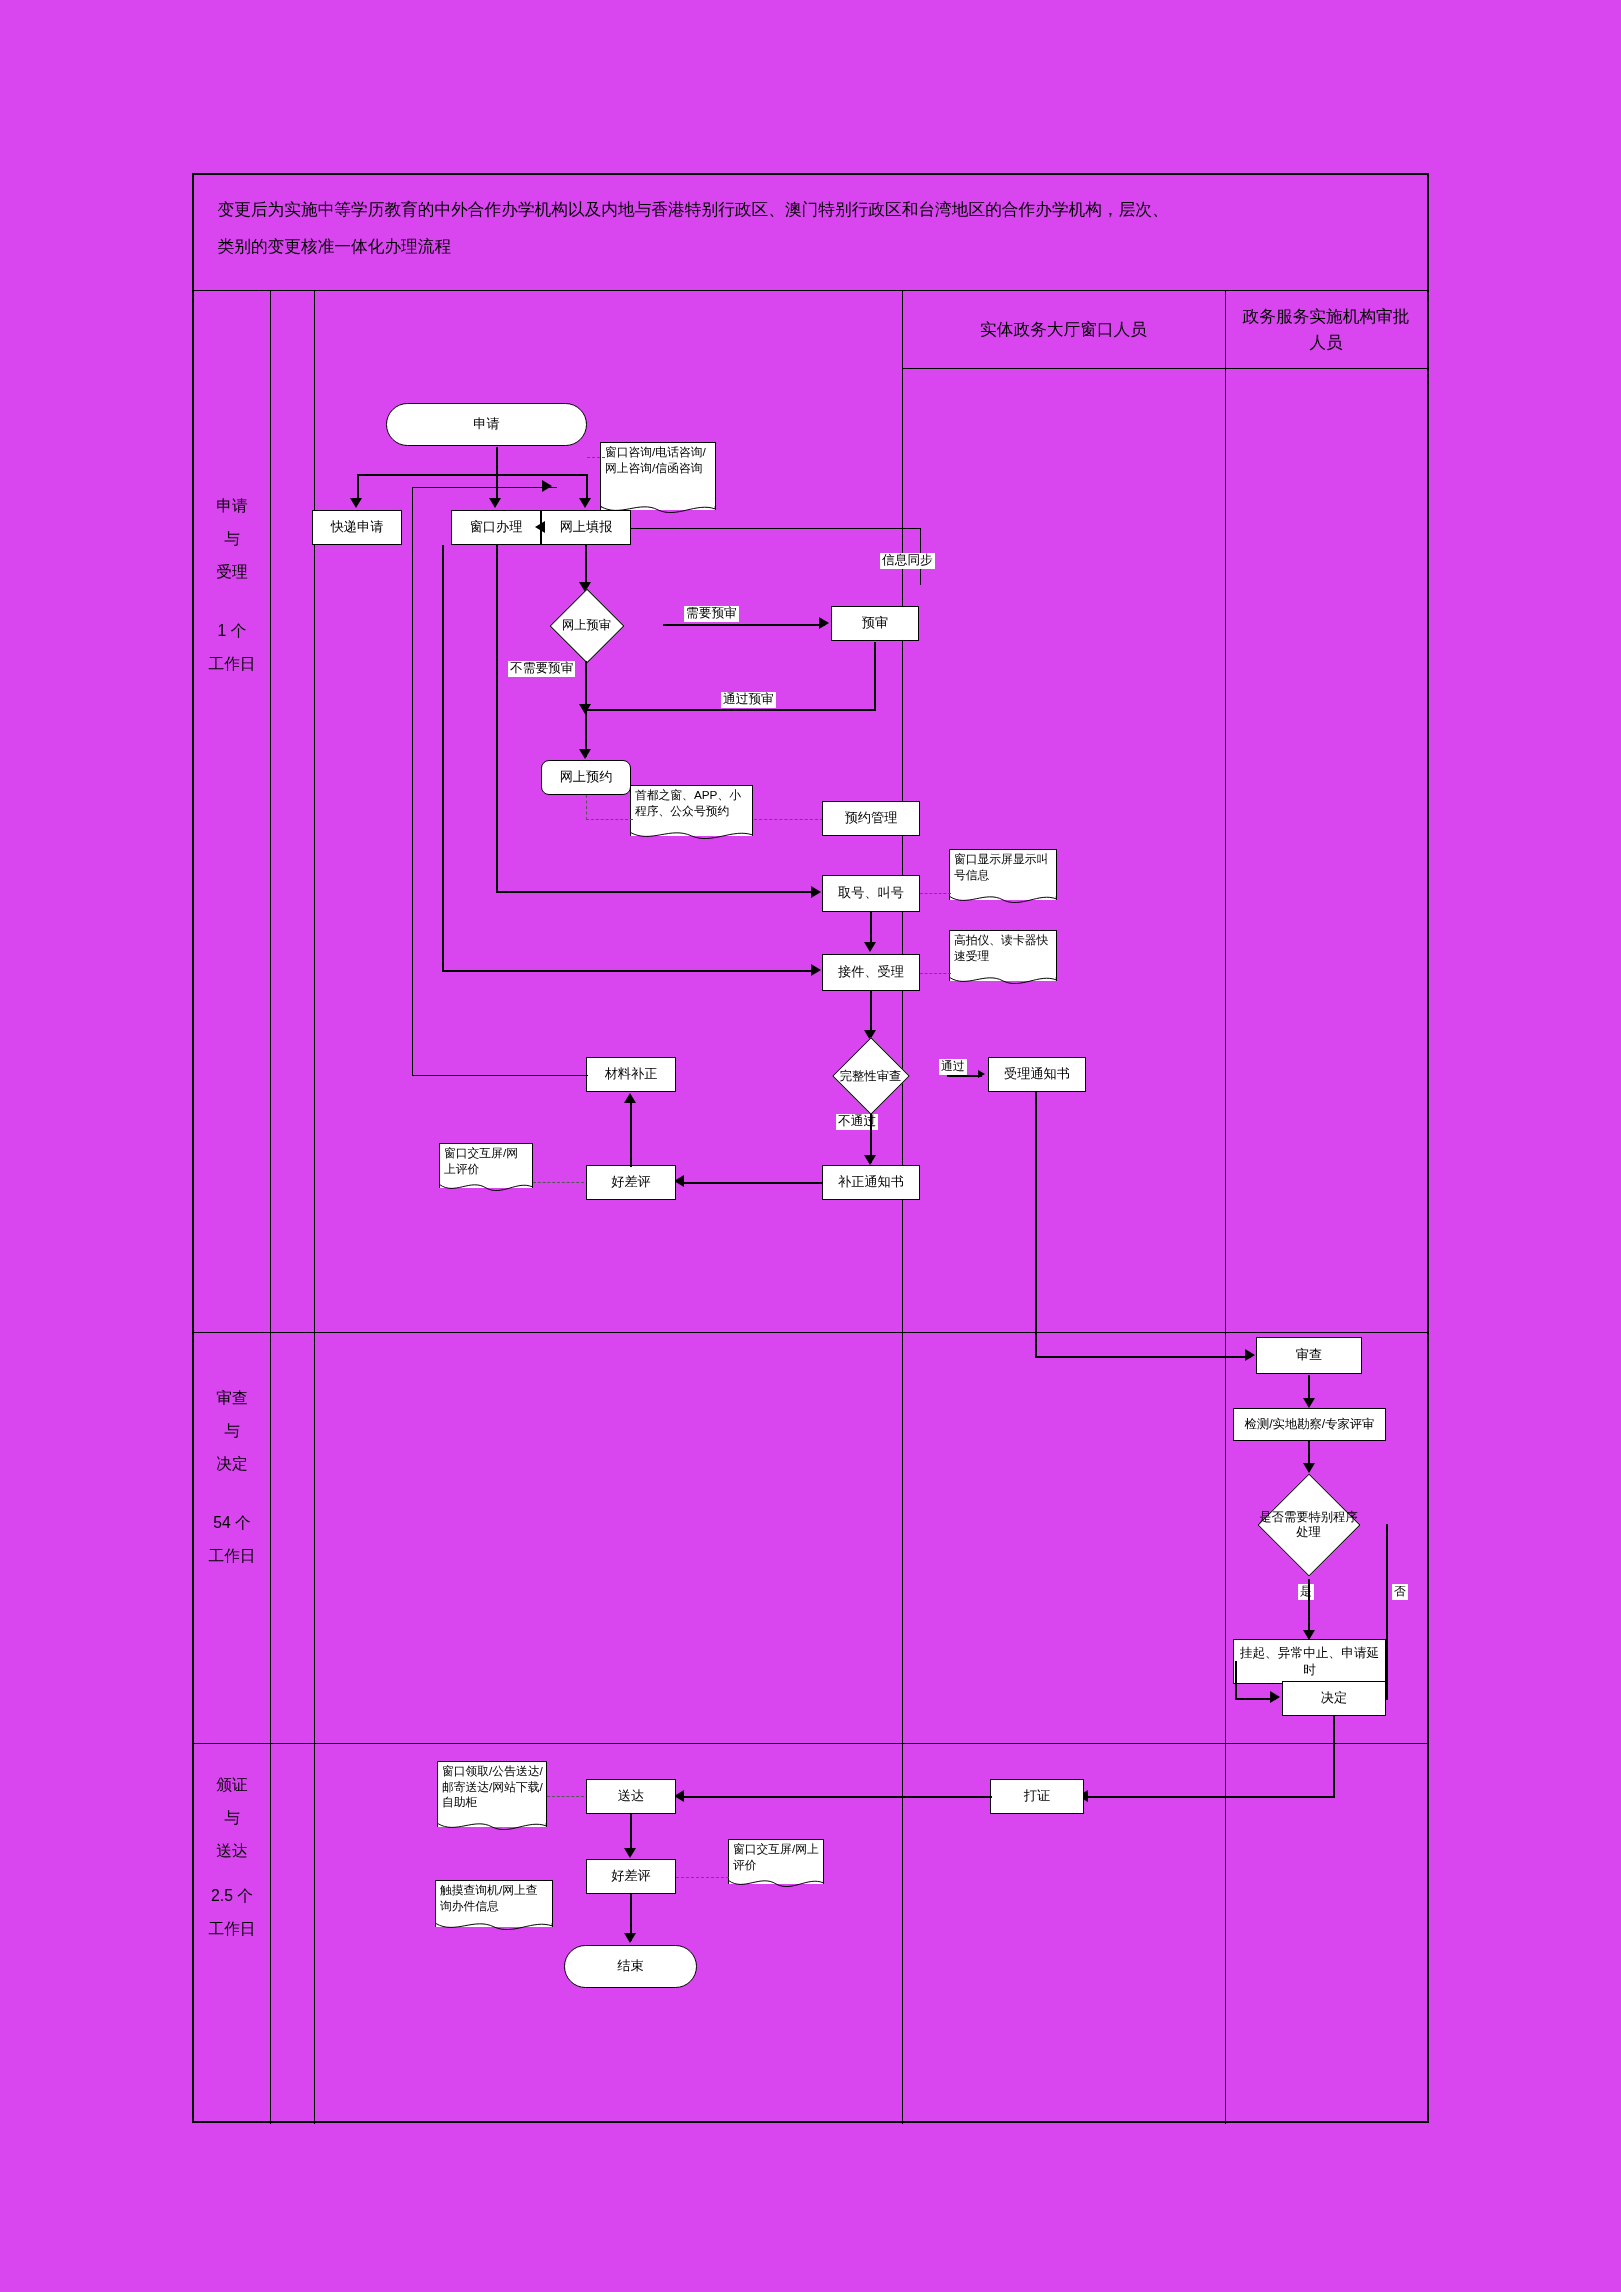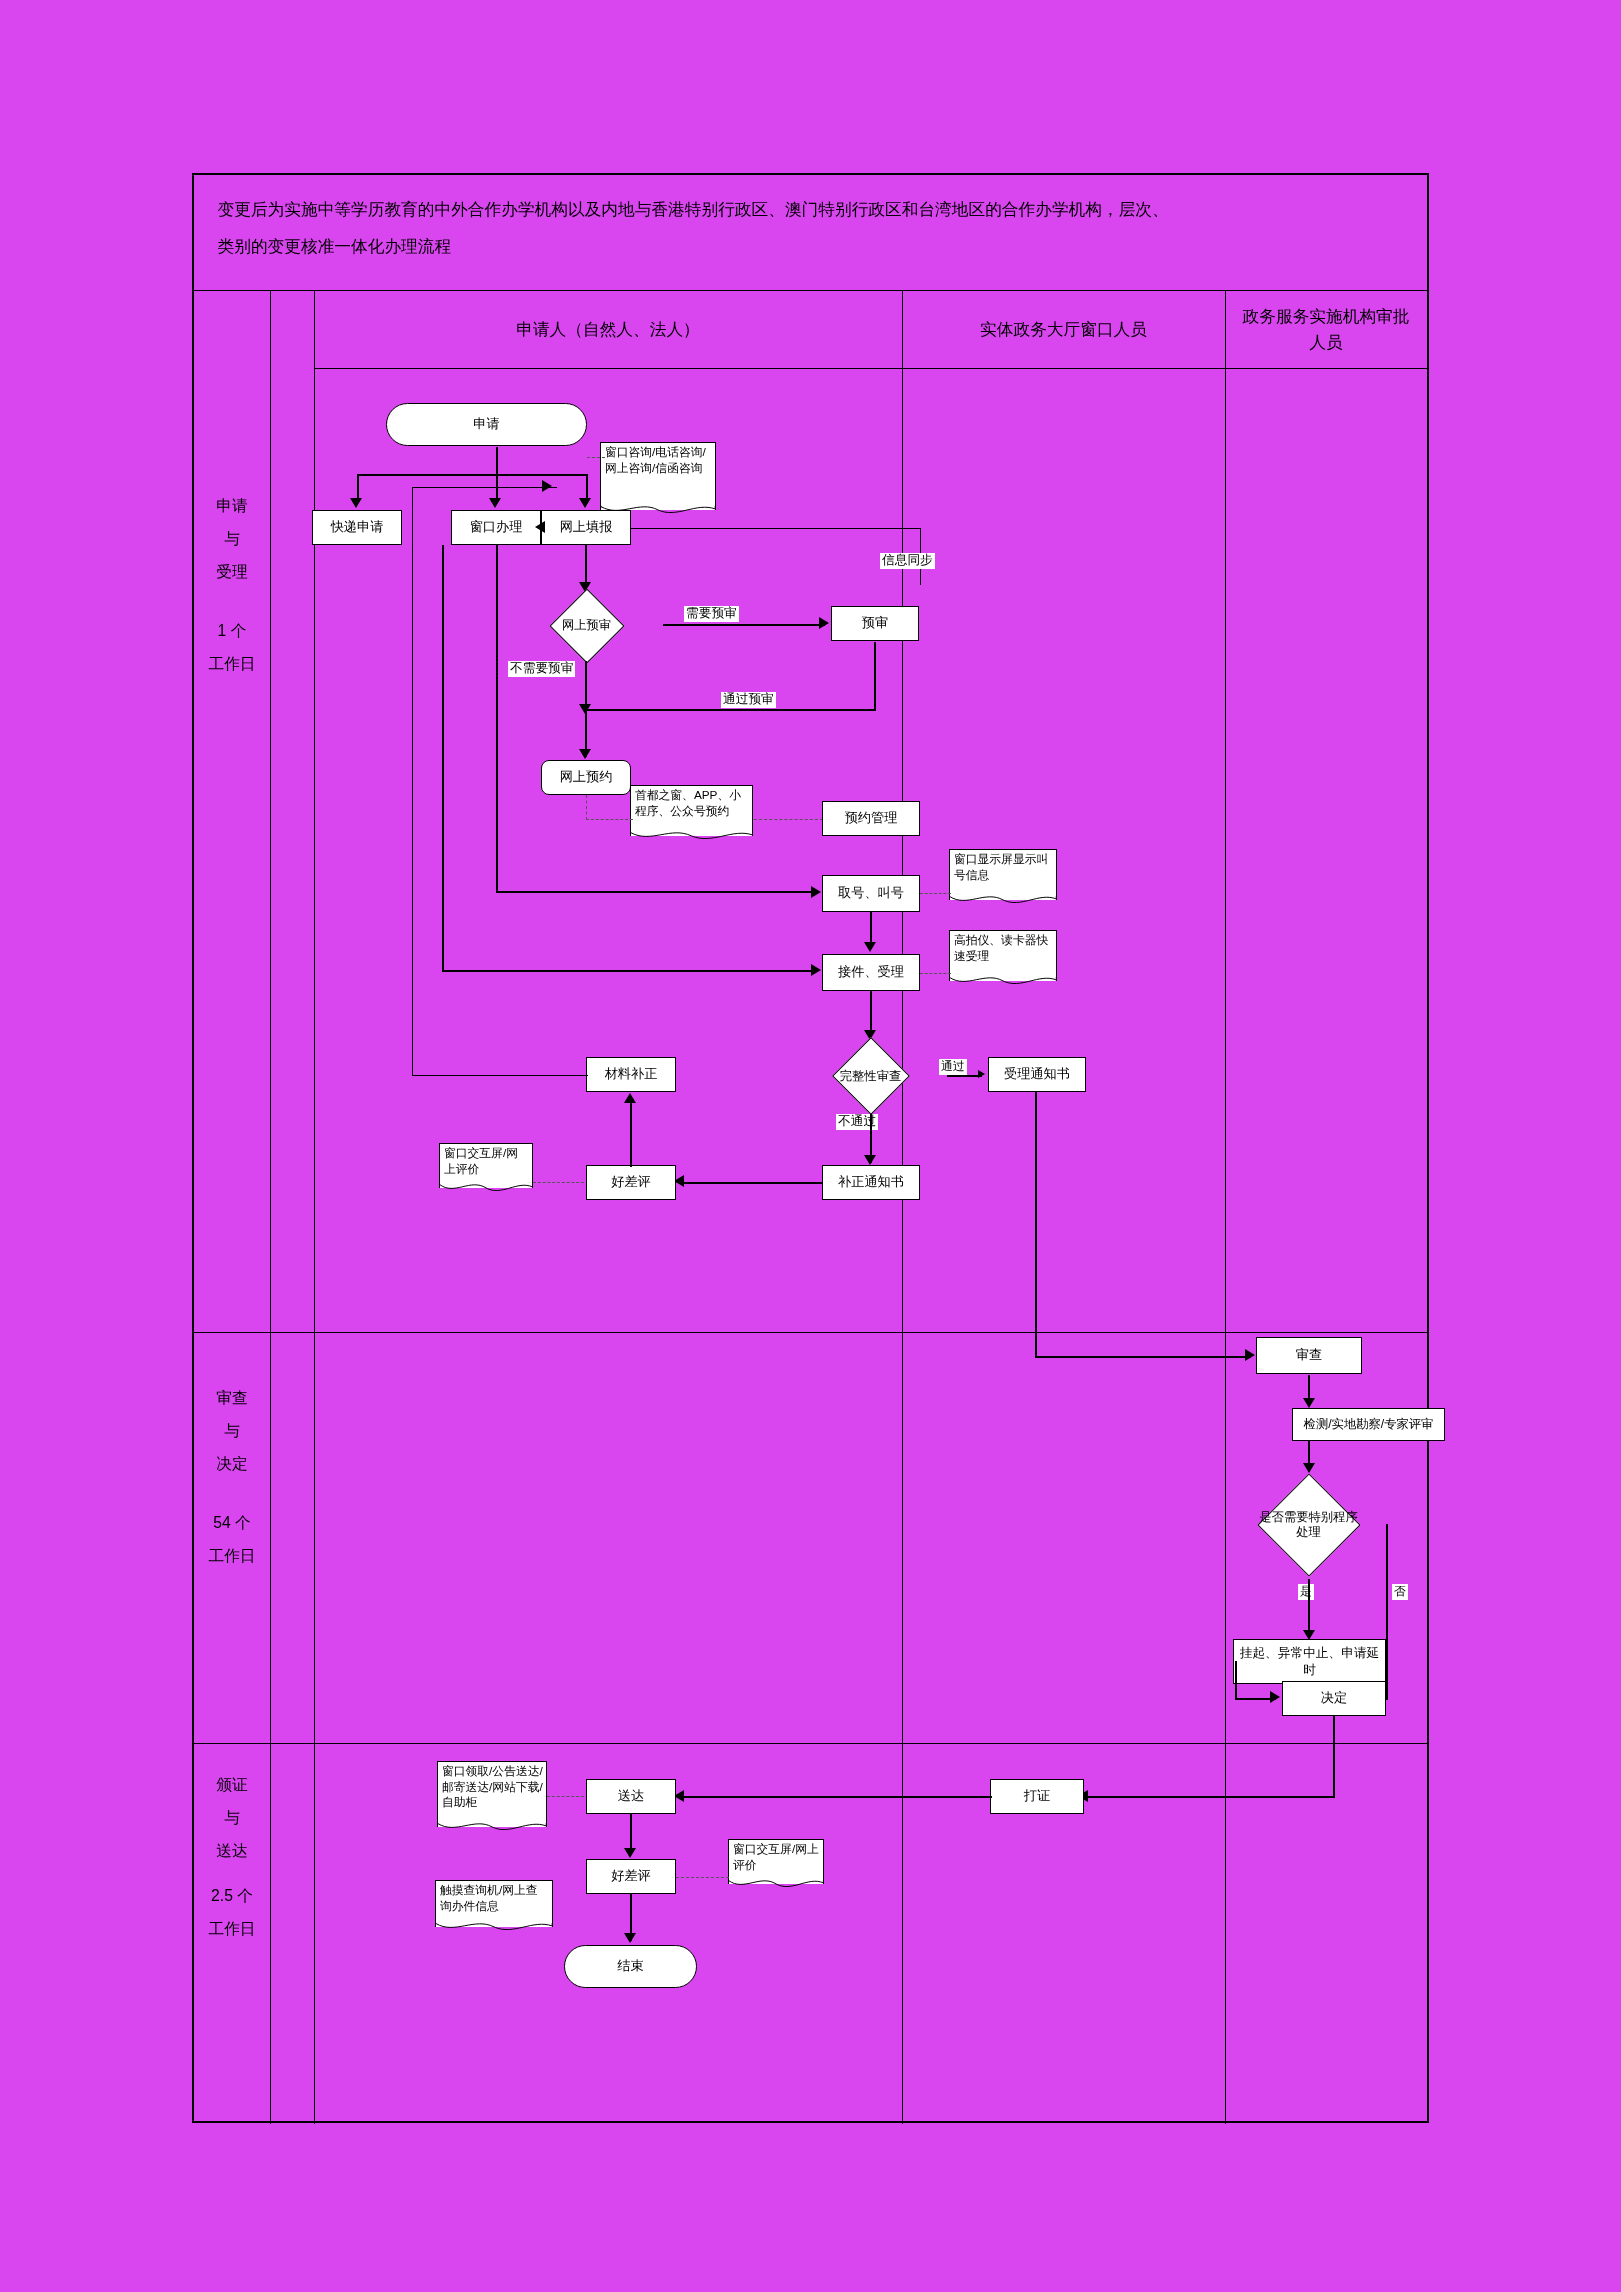--- a/index.html
+++ b/index.html
@@ -191,21 +191,20 @@
 <body>
 
 <div id="page">
   <div id="frame">
 
     <div id="title-block">
       <div id="title-line1">变更后为实施中等学历教育的中外合作办学机构以及内地与香港特别行政区、澳门特别行政区和台湾地区的合作办学机构，层次、</div>
       <div id="title-line2">类别的变更核准一体化办理流程</div>
     </div>
 
-    <div class="colhdr" style="left:120px; width:588px;">申请人（自然人、法人）</div>
     <div class="colhdr" style="left:1031px; width:202px; padding:0 9.8px;">政务服务实施机构审批人员</div>
     <div class="colhdr" style="left:708px; width:323px;">实体政务大厅窗口人员</div>
 
     <div class="vline" style="left:76px; top:116px; height:1833px;"></div>
     <div class="vline" style="left:120px; top:116px; height:1833px;"></div>
     <div class="vline" style="left:708px; top:116px; height:1833px;"></div>
     <div class="vline" style="left:1031px; top:116px; height:1833px;"></div>
 
     <div class="hline" style="left:0; top:1157px; width:1233px;"></div>
     <div class="hline" style="left:0; top:1568px; width:1233px;"></div>
@@ -387,21 +386,21 @@
 
     <div class="ln v" style="left:841px; top:917px; height:265px;"></div>
     <div class="ln h" style="left:841px; top:1181px; width:216px;"></div>
     <div class="arr right" style="left:1051px; top:1174px;"></div>
 
     <div class="node" style="left:1062px; top:1162px; width:106px; height:37px;">审查</div>
 
     <div class="ln v" style="left:1114px; top:1200px; height:31px;"></div>
     <div class="arr down" style="left:1109px; top:1223px;"></div>
 
-    <div class="node" style="left:1098px; top:1233px; width:153px; height:33px; font-size:12.3px;">检测/实地勘察/专家评审</div>
+    <div class="node" style="left:1039px; top:1233px; width:153px; height:33px; font-size:12.3px;">检测/实地勘察/专家评审</div>
 
     <div class="ln v" style="left:1114px; top:1266px; height:29px;"></div>
     <div class="arr down" style="left:1109px; top:1288px;"></div>
 
     <div class="diamond" style="left:1031px; top:1296px; width:167px; height:108px;">
       <div class="dshape" style="width:71px; height:71px;"></div>
       <div class="dlabel" style="padding:0 33px;">是否需要特别程序处理</div>
     </div>
 
     <div class="elabel small" style="left:1104px; top:1409px;">是</div>

